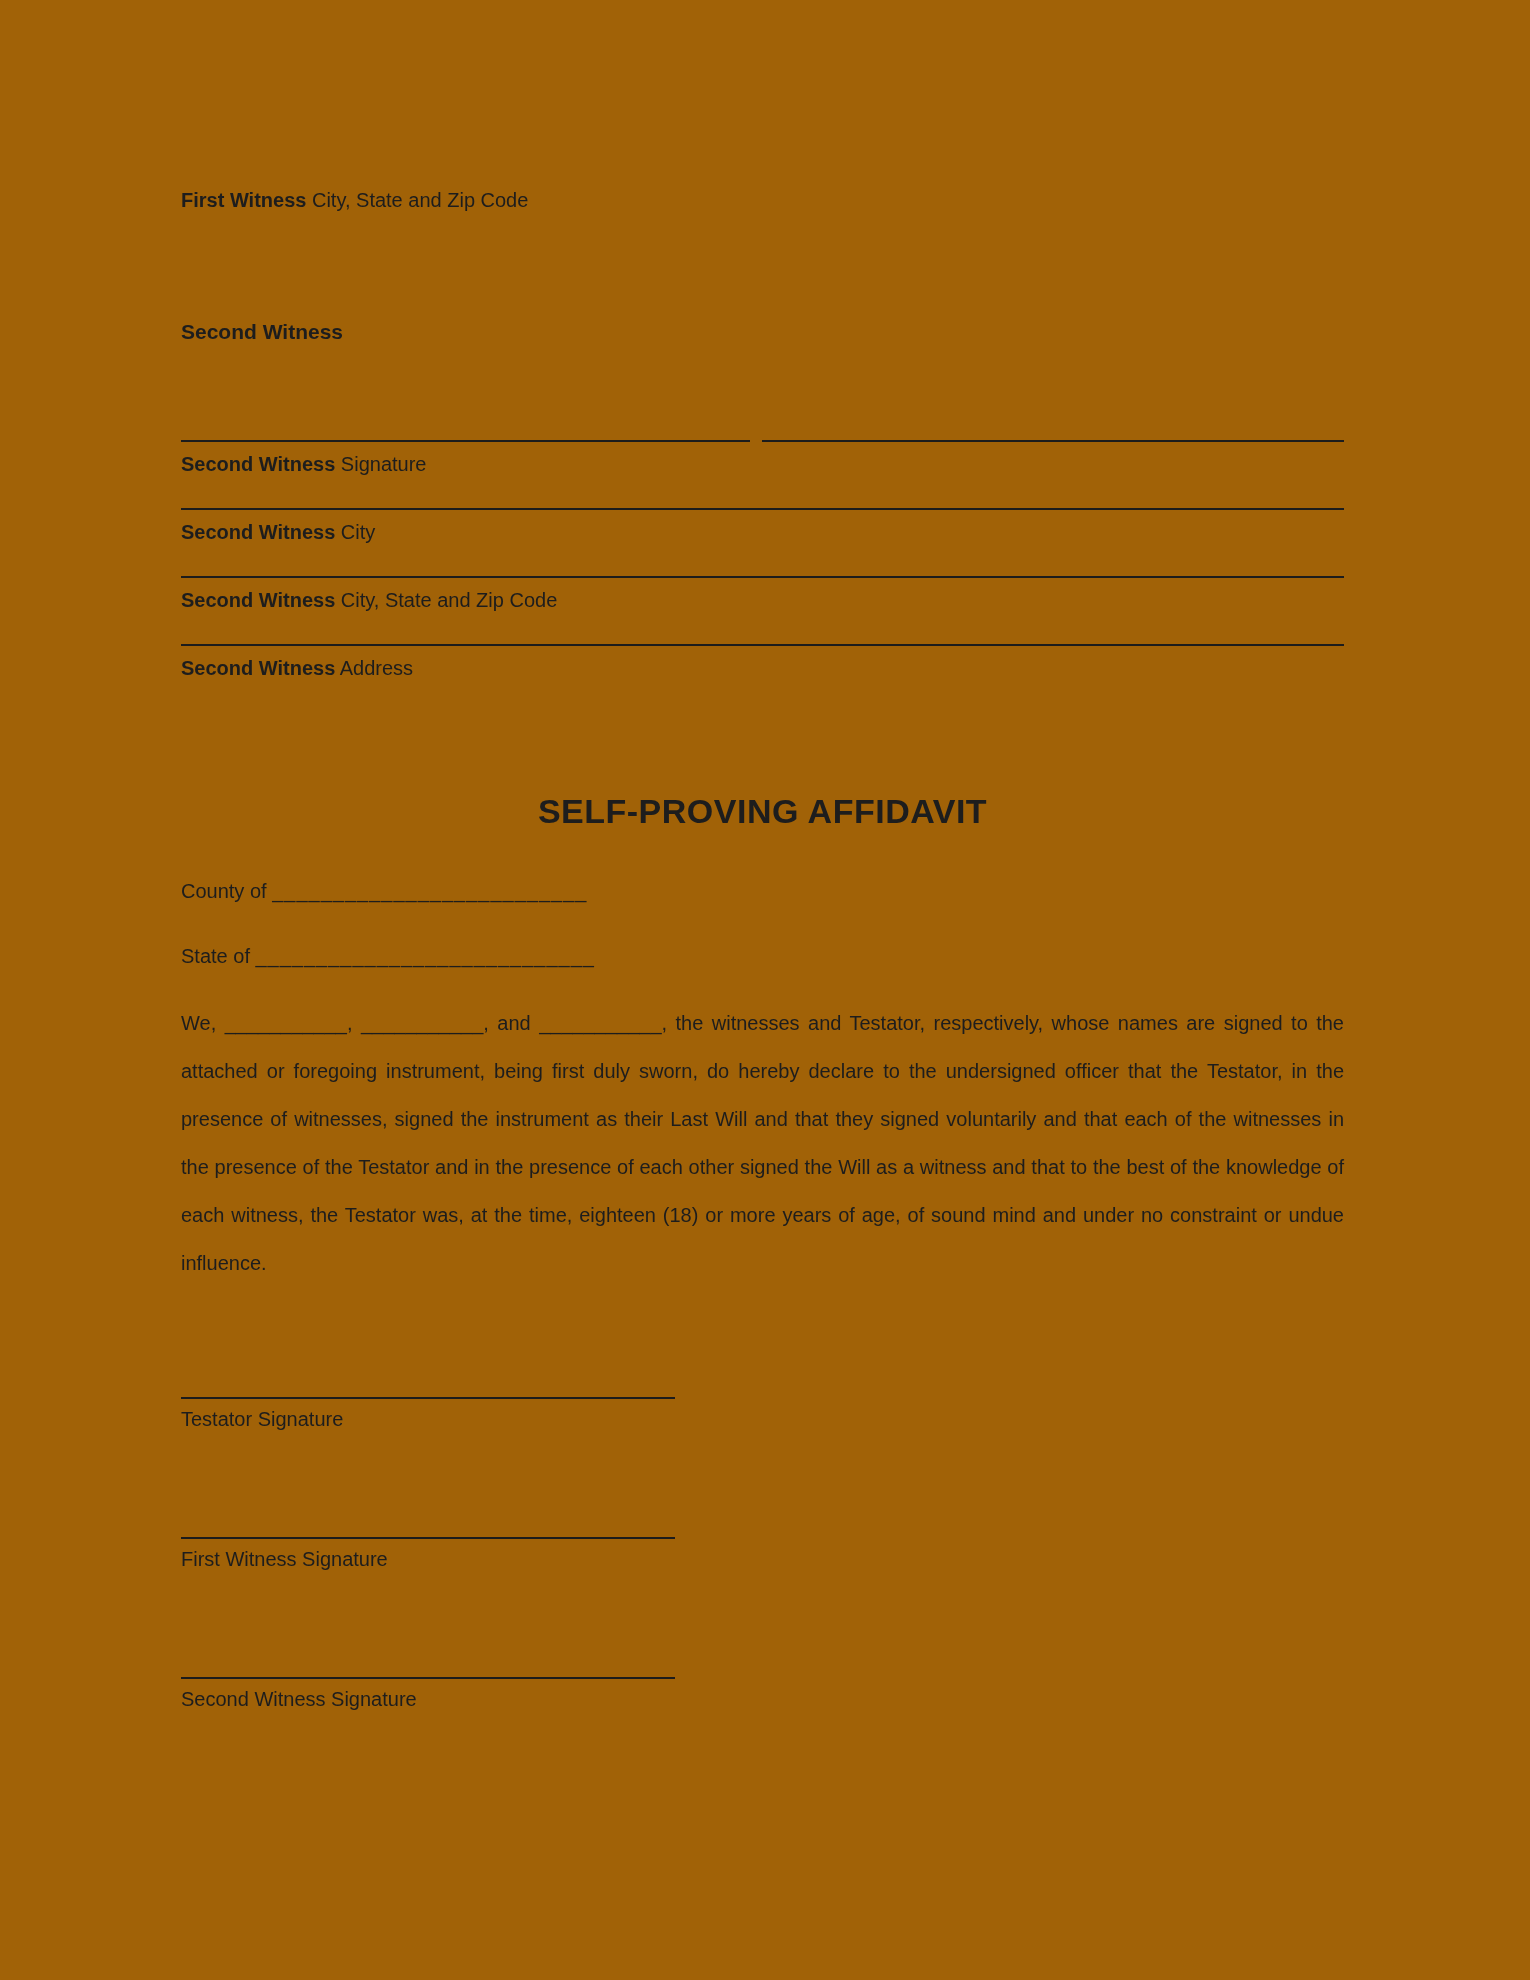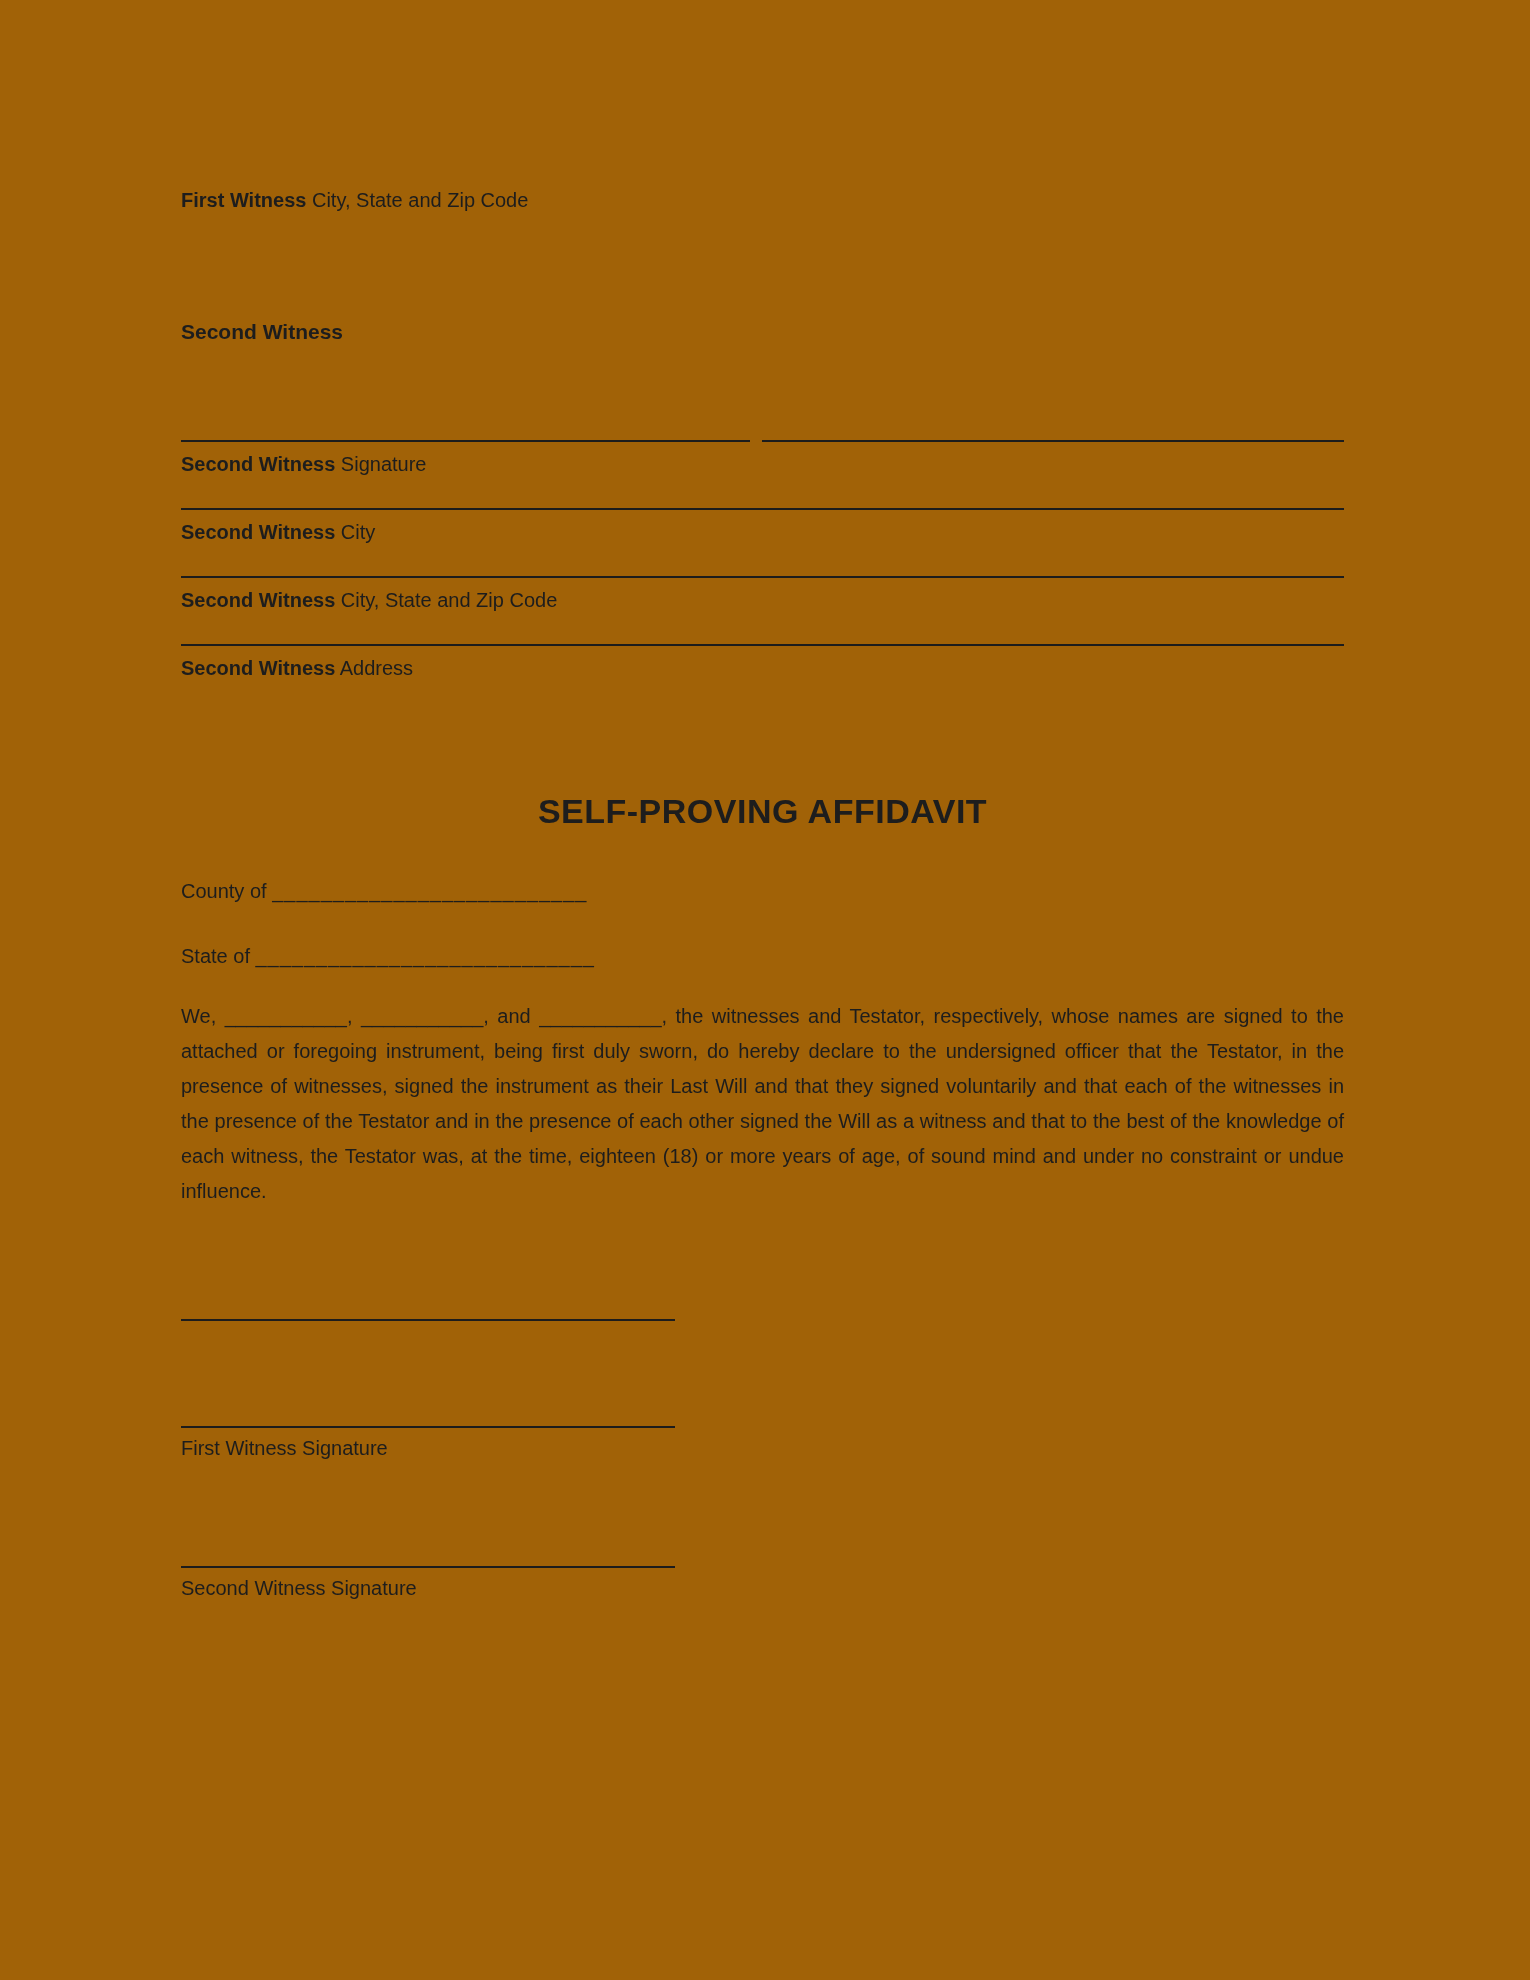--- a/index.html
+++ b/index.html
@@ -53,21 +53,21 @@
     letter-spacing: 0.5px;
   }
 
   .inline-field { margin-top: 46px; }
   .inline-field + .inline-field { margin-top: 40px; }
   .blank { white-space: nowrap; letter-spacing: 1px; }
 
   .body-paragraph {
     margin-top: 30px;
     text-align: justify;
-    line-height: 35px;
+    line-height: 48px;
     font-size: 20px;
   }
 
   .sig-block { margin-top: 105px; }
   .sig-block.first { margin-top: 110px; }
   .sig-block .rule { width: 494px; }
   .sig-block .field-label { margin-top: 8px; }
 </style>
 </head>
 <body>
@@ -122,20 +122,21 @@
 
   <div class="inline-field">
     <span>State of</span>
     <span class="blank">____________________________</span>
   </div>
 
   <p class="body-paragraph">We, ___________, ___________, and ___________, the witnesses and Testator, respectively, whose names are signed to the attached or foregoing instrument, being first duly sworn, do hereby declare to the undersigned officer that the Testator, in the presence of witnesses, signed the instrument as their Last Will and that they signed voluntarily and that each of the witnesses in the presence of the Testator and in the presence of each other signed the Will as a witness and that to the best of the knowledge of each witness, the Testator was, at the time, eighteen (18) or more years of age, of sound mind and under no constraint or undue influence.</p>
 
   <div class="sig-block first">
     <div class="rule"></div>
+    <div class="field-label">Testator Signature</div>
   </div>
 
   <div class="sig-block">
     <div class="rule"></div>
     <div class="field-label">First Witness Signature</div>
   </div>
 
   <div class="sig-block">
     <div class="rule"></div>
     <div class="field-label">Second Witness Signature</div>

